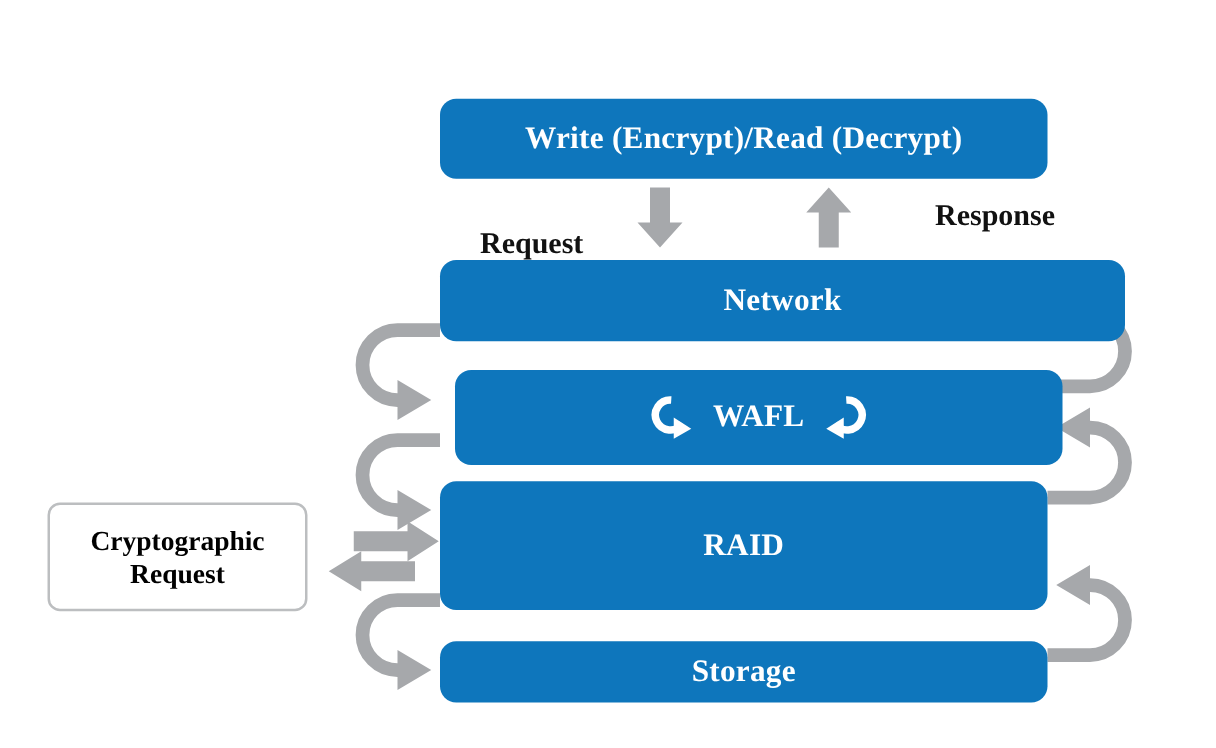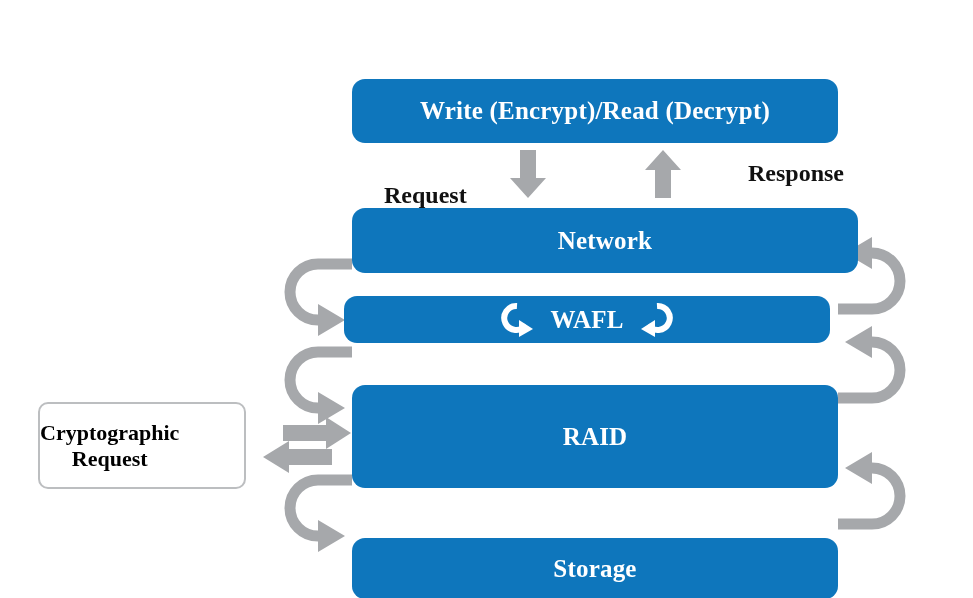--- a/index.html
+++ b/index.html
@@ -49,67 +49,68 @@
     left: 352px;
     top: 79px;
     width: 486px;
     height: 64px;
   }
   #box-header .layer-label { font-size: 25px; }
 
   #box-network {
     left: 352px;
     top: 208px;
-    width: 506px;
+    width: 548px;
     height: 65px;
   }
   #box-network .layer-label { font-size: 25px; }
 
   #box-wafl {
-    left: 344px;
+    left: 364px;
     top: 296px;
     width: 486px;
-    height: 47px;
+    height: 76px;
   }
   #box-wafl .wafl-inner {
     display: flex;
     align-items: center;
     justify-content: center;
     gap: 16px;
   }
   #box-wafl .layer-label { font-size: 25px; }
 
   #box-raid {
     left: 352px;
     top: 385px;
     width: 486px;
     height: 103px;
   }
   #box-raid .layer-label { font-size: 25px; }
 
   #box-storage {
     left: 352px;
-    top: 538px;
-    width: 486px;
-    height: 61px;
+    top: 513px;
+    width: 486px;
+    height: 49px;
   }
   #box-storage .layer-label { font-size: 25px; }
 
   #box-crypto {
     position: absolute;
     left: 38px;
     top: 402px;
     width: 208px;
     height: 87px;
     box-sizing: border-box;
     background: #ffffff;
     border: 2px solid #BCBEC0;
     border-radius: 10px;
     display: flex;
     align-items: center;
+    justify-content: center;
     text-align: center;
     z-index: 3;
   }
   #box-crypto .crypto-label {
     color: #000000;
     font-weight: bold;
     font-size: 22px;
     line-height: 1.16;
   }
 

